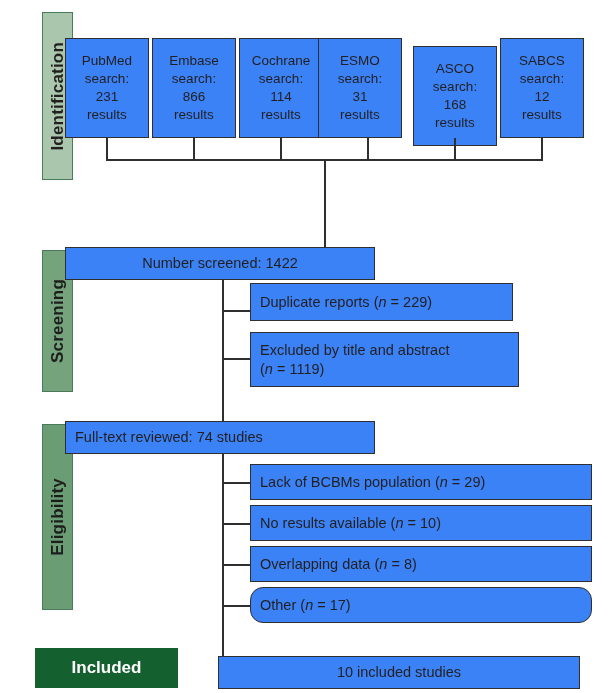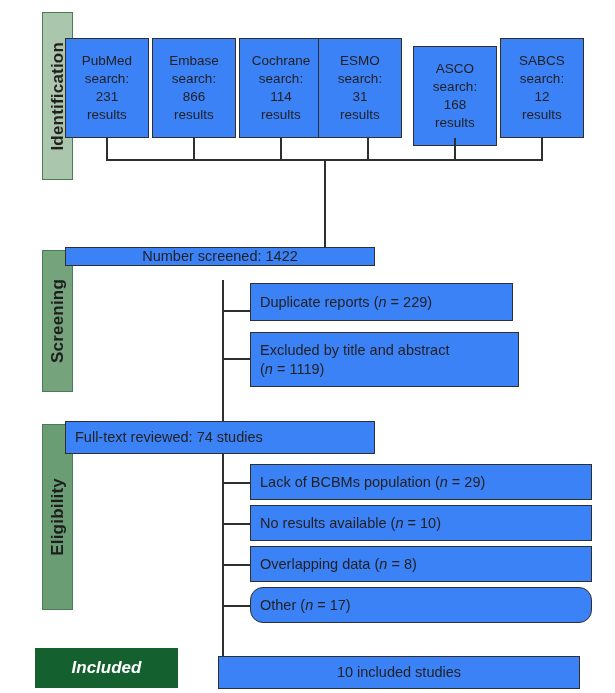--- a/index.html
+++ b/index.html
@@ -45,21 +45,20 @@
 
   
   .included-bar {
     position: absolute;
     box-sizing: border-box;
     background: #15602f;
     border: 1px solid #15602f;
     display: flex;
     align-items: center;
     justify-content: center;
-    font-style: italic;
   }
   .included-bar .stage-label {
     color: #ffffff;
     font-weight: bold;
     font-size: 17px;
   }
 
   
   .node {
     position: absolute;
@@ -162,21 +161,21 @@
   <div class="line v" style="left:193px; top:138px; height:22px;"></div>
   <div class="line v" style="left:280px; top:138px; height:22px;"></div>
   <div class="line v" style="left:367px; top:138px; height:22px;"></div>
   <div class="line v" style="left:454px; top:138px; height:22px;"></div>
   <div class="line v" style="left:541px; top:138px; height:22px;"></div>
 
   <div class="line h" style="left:106px; top:159px; width:437px;"></div>
 
   <div class="line v" style="left:324px; top:159px; height:89px;"></div>
 
-  <div class="node center" style="left:65px; top:247px; width:310px; height:19px;">
+  <div class="node center" style="left:65px; top:247px; width:310px; height:33px;">
     <span class="txt">Number screened: 1422</span>
   </div>
 
   <div class="line v" style="left:222px; top:280px; height:141px;"></div>
 
   <div class="line h" style="left:222px; top:310px; width:29px;"></div>
   <div class="node left" style="left:250px; top:283px; width:263px; height:38px;">
     <span><span>Duplicate reports (</span><i class="ital">n</i><span> = 229)</span></span>
   </div>
 

